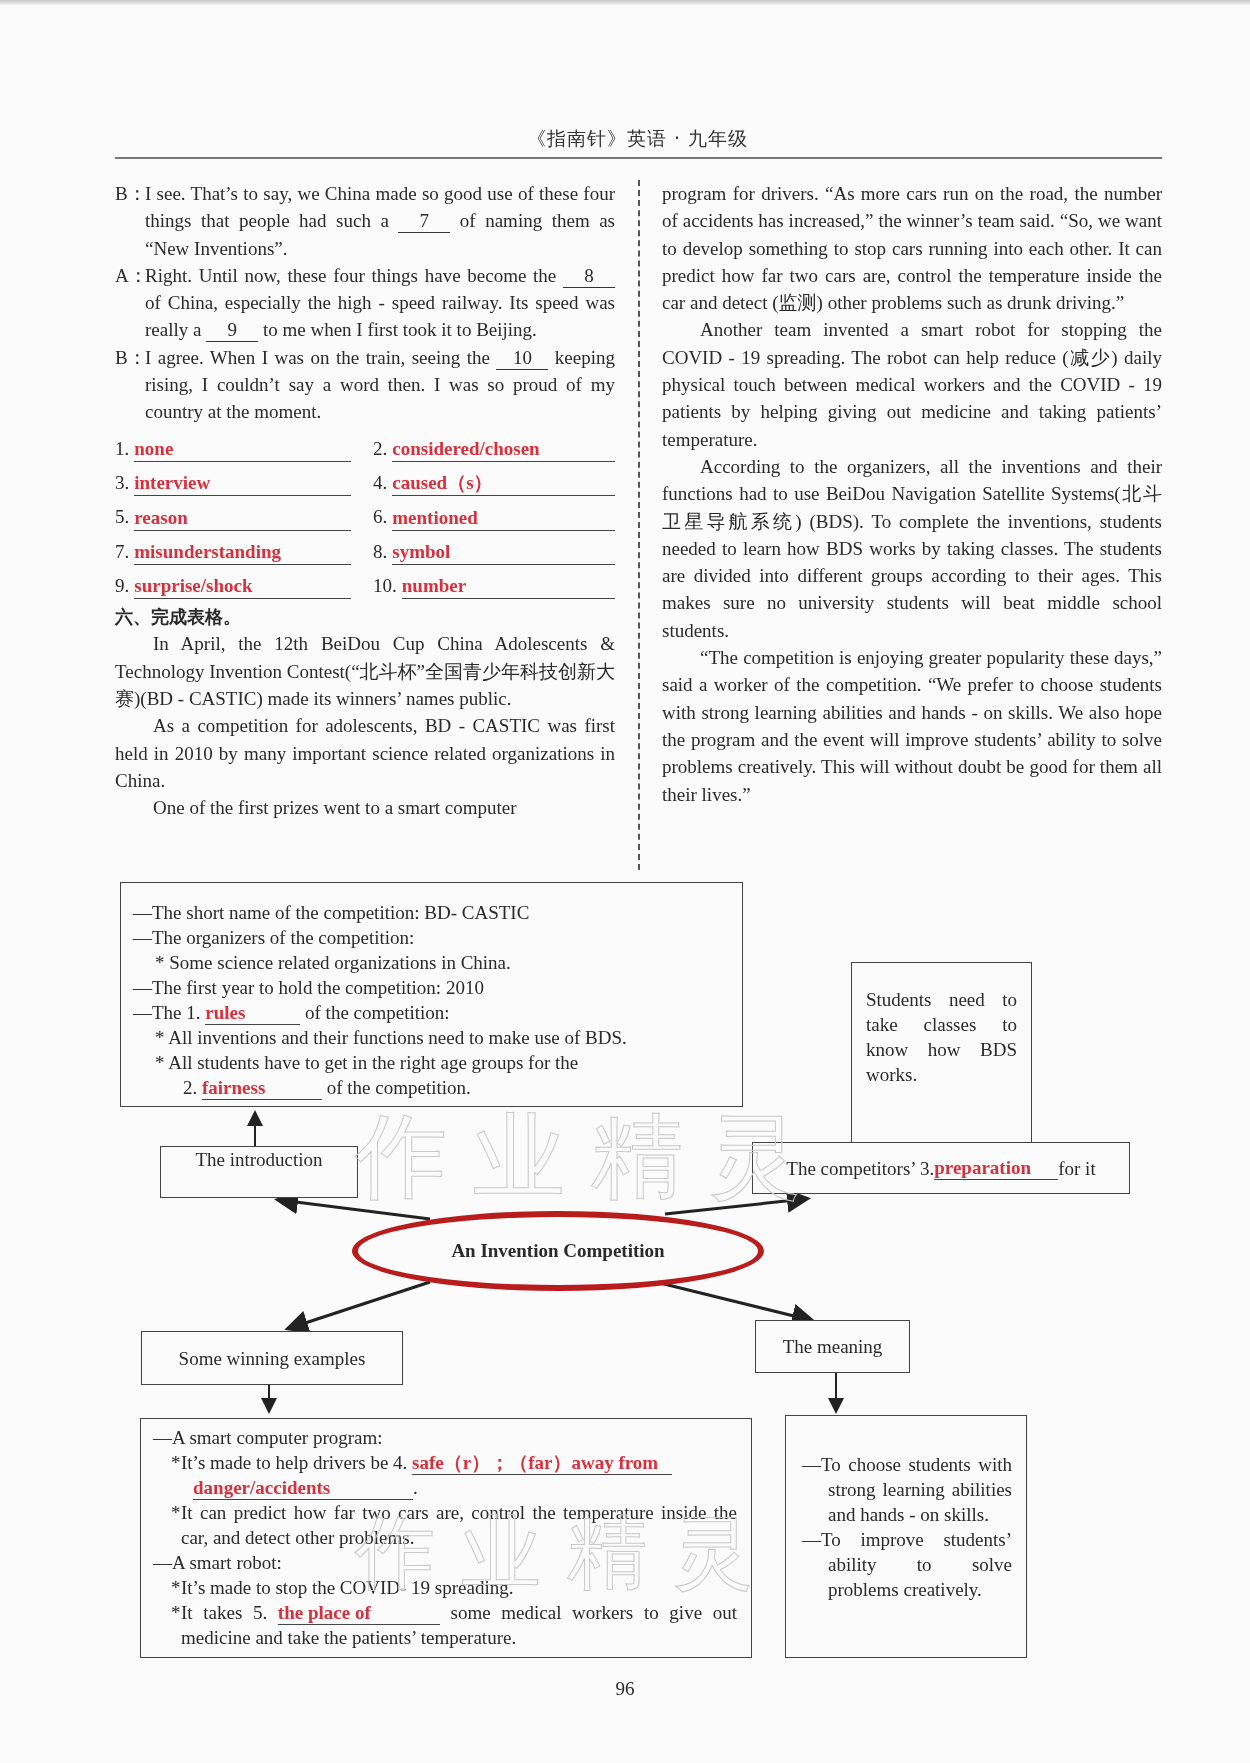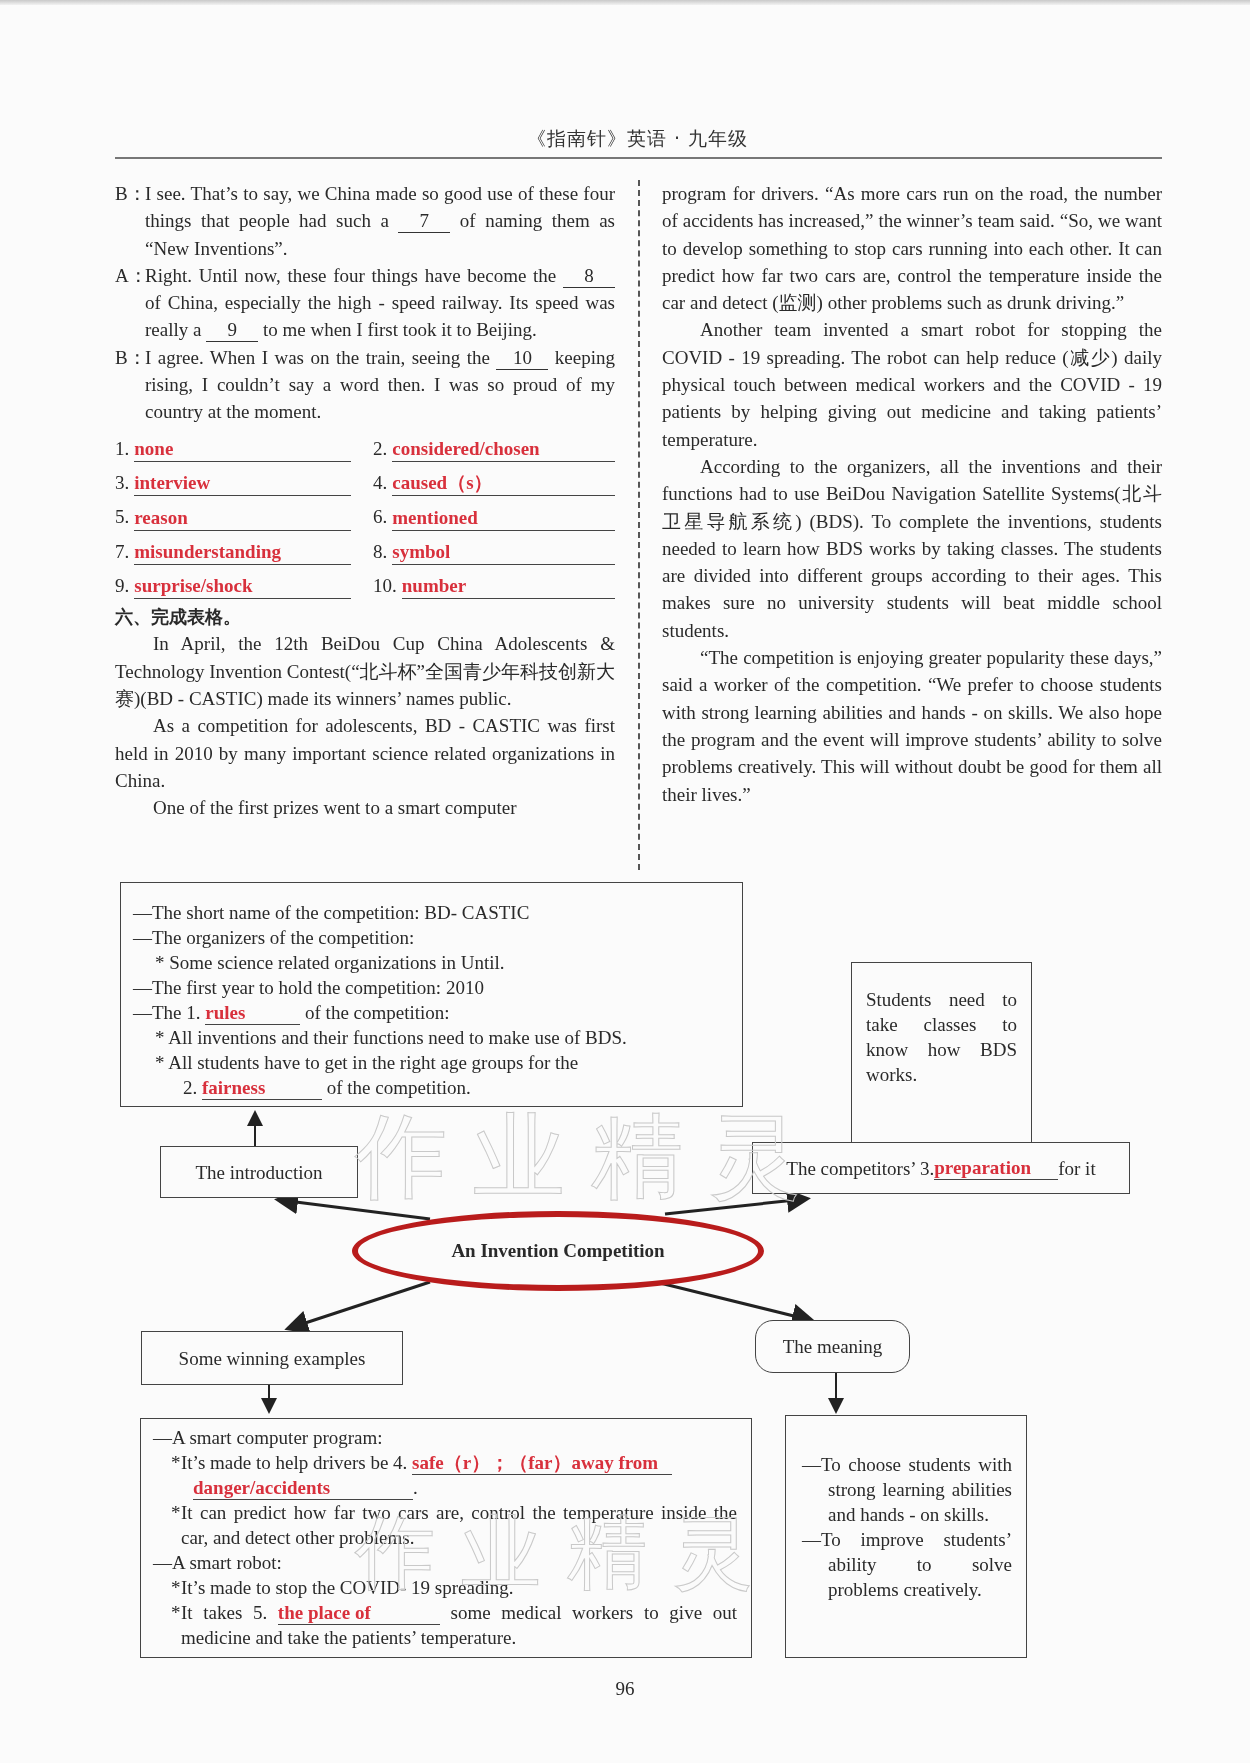--- a/index.html
+++ b/index.html
@@ -135,51 +135,51 @@
   <line x1="660" y1="1283" x2="810" y2="1320" stroke="#222" stroke-width="3" marker-end="url(#ah)"></line>
 
   <line x1="269" y1="1385" x2="269" y2="1410" stroke="#222" stroke-width="2" marker-end="url(#ah)"></line>
 
   <line x1="836" y1="1373" x2="836" y2="1410" stroke="#222" stroke-width="2" marker-end="url(#ah)"></line>
 </svg>
 
 <div class="box" style="left:120px; top:882px; width:623px; height:225px; padding:17px 10px 0 12px;">
   <div class="line">—The short name of the competition: BD- CASTIC</div>
   <div class="line">—The organizers of the competition:</div>
-  <div class="line b-indent">*  Some science related organizations in Until.</div>
+  <div class="line b-indent">*  Some science related organizations in China.</div>
   <div class="line">—The first year to hold the competition: 2010</div>
   <div class="line"><span>—The 1. </span><span class="fill red" style="width:95px;">rules</span><span> of the competition:</span></div>
   <div class="line b-indent">*  All inventions and their functions need to make use of BDS.</div>
   <div class="line b-indent">*  All students have to get in the right age groups for the</div>
   <div class="line b-indent2"><span>2. </span><span class="fill red" style="width:120px;">fairness</span><span> of the competition.</span></div>
 </div>
 
 <div class="box" style="left:851px; top:954px; width:181px; height:182px; padding:24px 14px 0 14px; text-align:justify; line-height:25px;margin-top:8px;">
   <span>Students need to take classes to know how BDS works.</span>
 </div>
 
-<div class="box" style="left:160px; top:1146px; width:198px; height:52px; display:flex; align-items:center; justify-content:center;">
+<div class="box" style="left:160px; top:1146px; width:198px; height:52px; display:flex; align-items:flex-start; justify-content:center;">
   <span>The introduction</span>
 </div>
 
 <div class="box" style="left:752px; top:1142px; width:378px; height:52px; display:flex; align-items:center; justify-content:center; white-space:nowrap;">
   <span>The competitors’ 3. </span>
     <span class="fill red" style="width:124px;">preparation</span>
     <span> for it</span>
 </div>
 
 <div class="ellipse">
   <span>An Invention Competition</span>
 </div>
 
 <div class="box" style="left:141px; top:1331px; width:262px; height:54px; display:flex; align-items:center; justify-content:center;">
   <span>Some winning examples</span>
 </div>
 
-<div class="box" style="left:755px; top:1320px; width:155px; height:53px; display:flex; align-items:center; justify-content:center;border-radius:18px;">
+<div class="box" style="left:755px; top:1320px; width:155px; height:53px; display:flex; align-items:center; justify-content:center;">
   <span>The meaning</span>
 </div>
 
 <div class="box" style="left:140px; top:1418px; width:612px; height:240px; padding:6px 14px 8px 12px;">
   <div class="line">—A smart computer program:</div>
   <div class="star-line">
       <span class="star">*</span>
       <span style="flex:1; white-space:nowrap;"><span>It’s made to help drivers be 4. </span><span class="fill red" style="width:260px;">safe（r）；（far）away from</span></span>
     </div>
   <div style="padding-left:40px;"><span class="fill red" style="width:220px;">danger/accidents</span><span>.</span></div>

